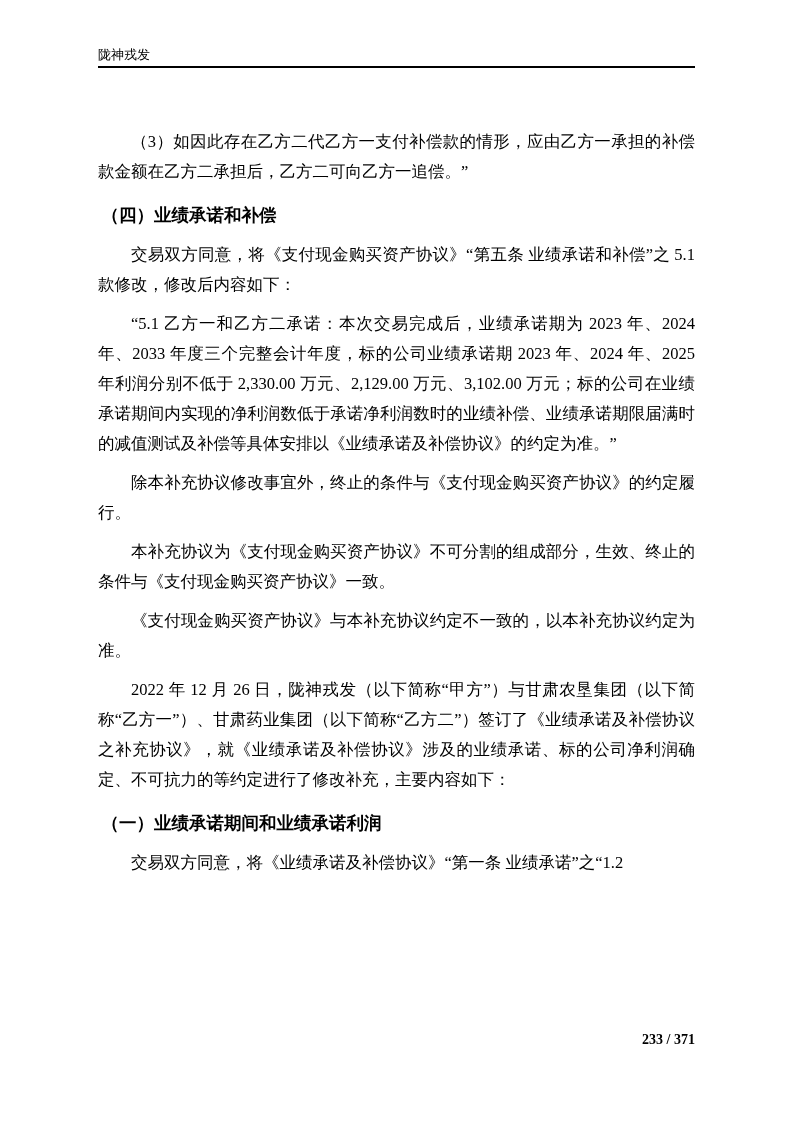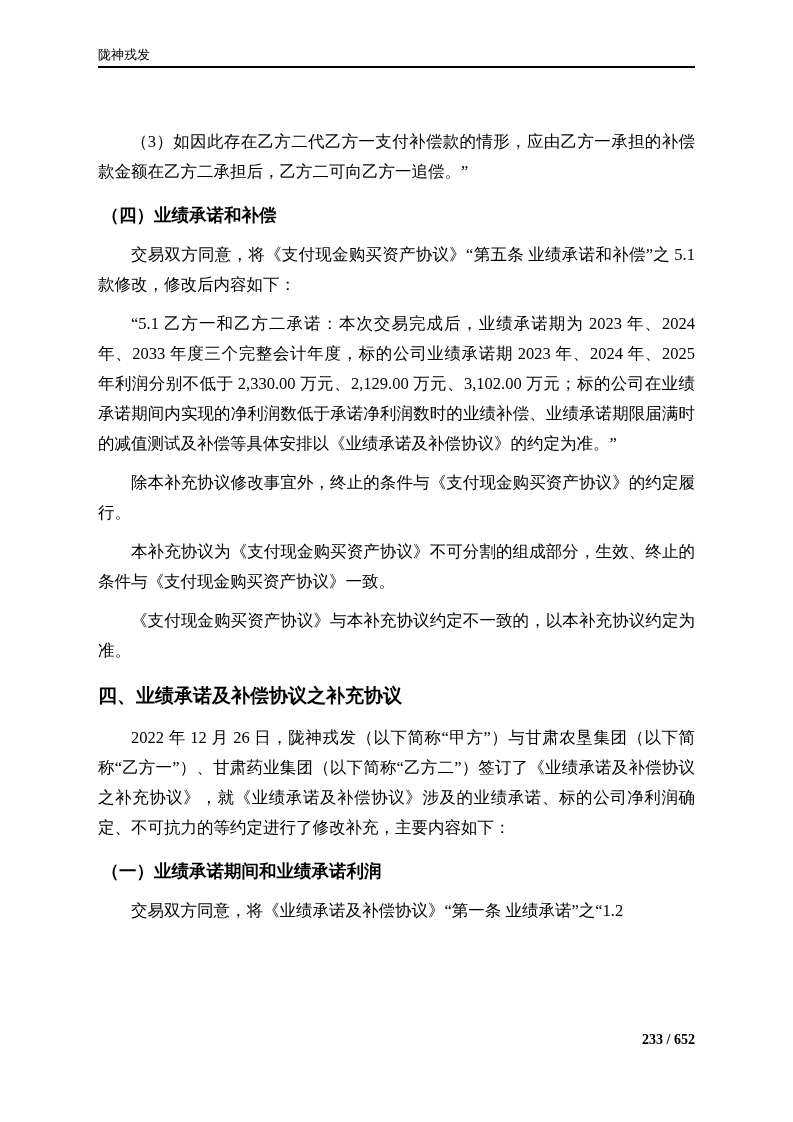--- a/index.html
+++ b/index.html
@@ -76,21 +76,20 @@
     <span>陇神戎发</span>
   </div>
   <div class="doc-body" id="doc-body">
       <div class="paragraph">（3）如因此存在乙方二代乙方一支付补偿款的情形，应由乙方一承担的补偿款金额在乙方二承担后，乙方二可向乙方一追偿。”</div>
       <div class="heading2">（四）业绩承诺和补偿</div>
       <div class="paragraph">交易双方同意，将《支付现金购买资产协议》“第五条 业绩承诺和补偿”之 5.1 款修改，修改后内容如下：</div>
       <div class="paragraph">“5.1 乙方一和乙方二承诺：本次交易完成后，业绩承诺期为 2023 年、2024 年、2033 年度三个完整会计年度，标的公司业绩承诺期 2023 年、2024 年、2025 年利润分别不低于 2,330.00 万元、2,129.00 万元、3,102.00 万元；标的公司在业绩承诺期间内实现的净利润数低于承诺净利润数时的业绩补偿、业绩承诺期限届满时的减值测试及补偿等具体安排以《业绩承诺及补偿协议》的约定为准。”</div>
       <div class="paragraph">除本补充协议修改事宜外，终止的条件与《支付现金购买资产协议》的约定履行。</div>
       <div class="paragraph">本补充协议为《支付现金购买资产协议》不可分割的组成部分，生效、终止的条件与《支付现金购买资产协议》一致。</div>
       <div class="paragraph">《支付现金购买资产协议》与本补充协议约定不一致的，以本补充协议约定为准。</div>
-      <div class="heading1">四、业绩承诺及补偿协议之补充协议</div>
       <div class="paragraph">2022 年 12 月 26 日，陇神戎发（以下简称“甲方”）与甘肃农垦集团（以下简称“乙方一”）、甘肃药业集团（以下简称“乙方二”）签订了《业绩承诺及补偿协议之补充协议》，就《业绩承诺及补偿协议》涉及的业绩承诺、标的公司净利润确定、不可抗力的等约定进行了修改补充，主要内容如下：</div>
       <div class="heading2">（一）业绩承诺期间和业绩承诺利润</div>
       <div class="paragraph">交易双方同意，将《业绩承诺及补偿协议》“第一条 业绩承诺”之“1.2</div>
     </div>
   <div class="footer">
-    <span>233 / 652</span>
+    <span>233 / 371</span>
   </div>
 </div>
 
 </body></html>

